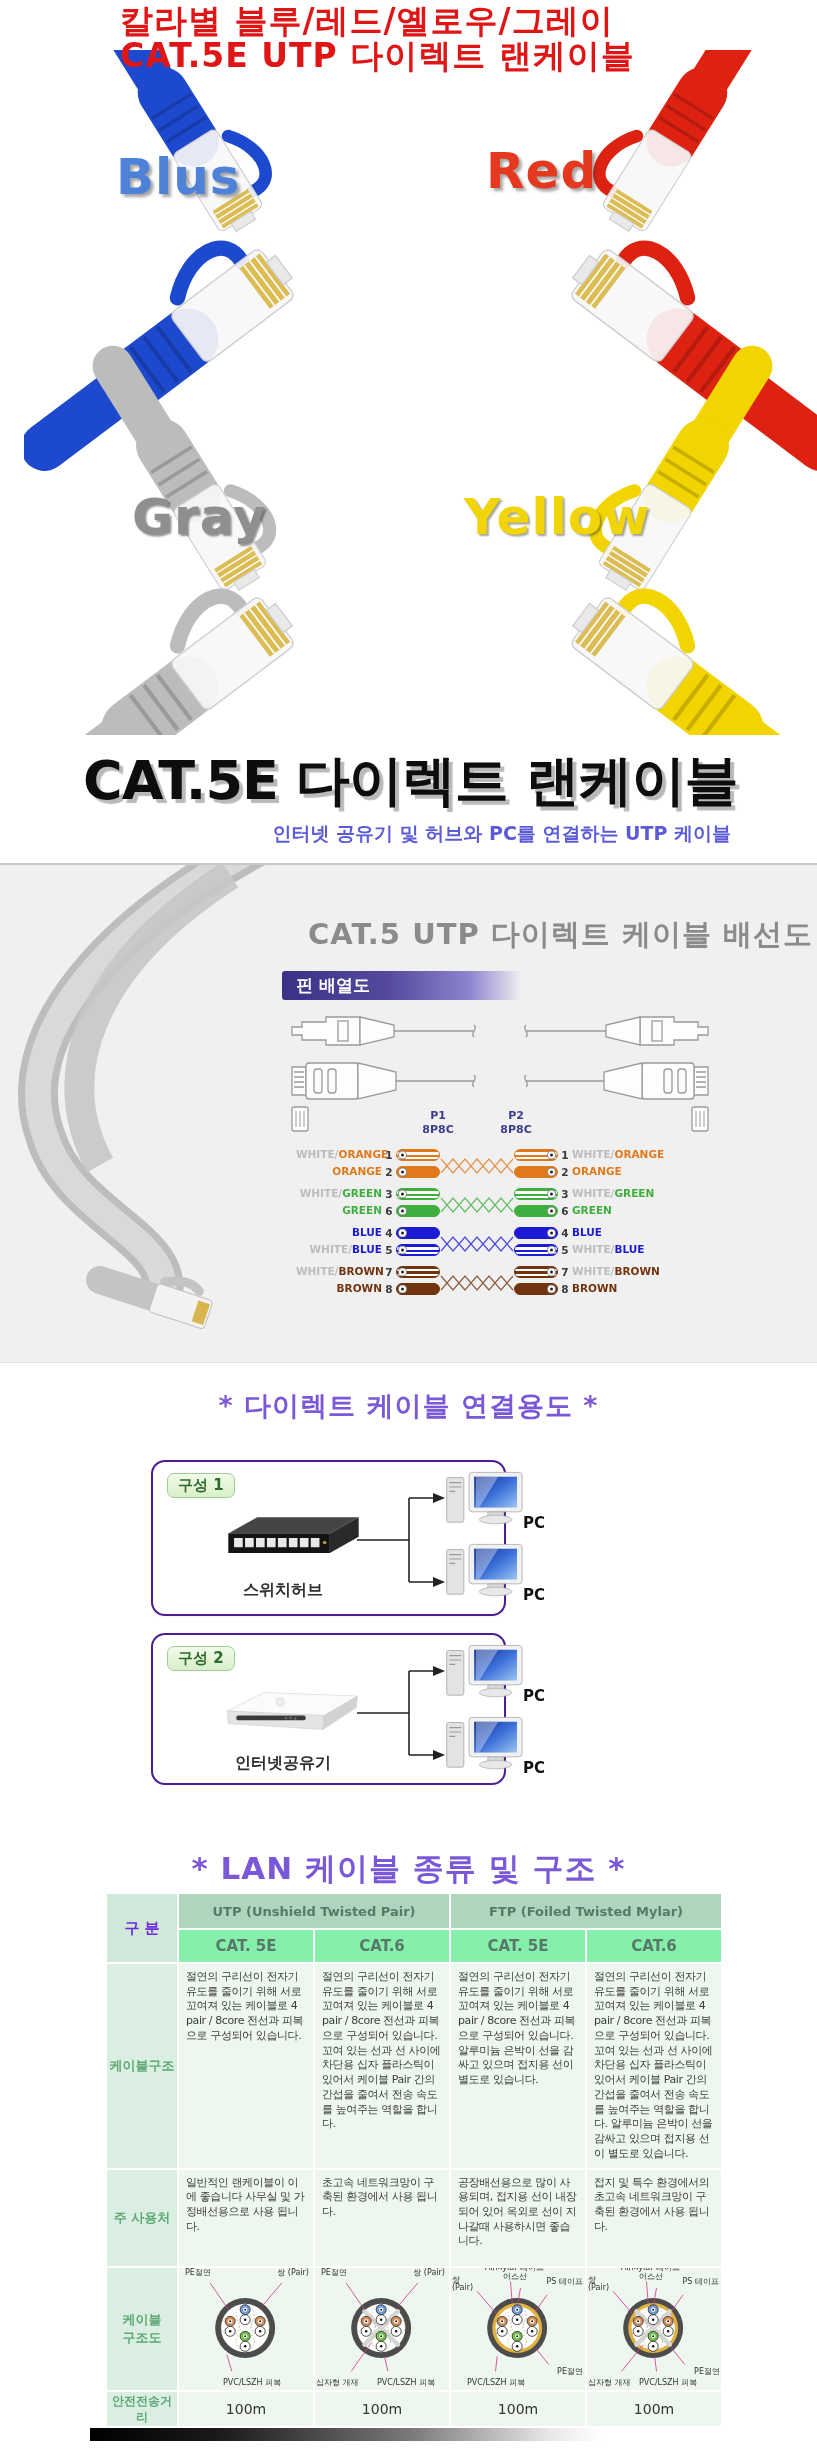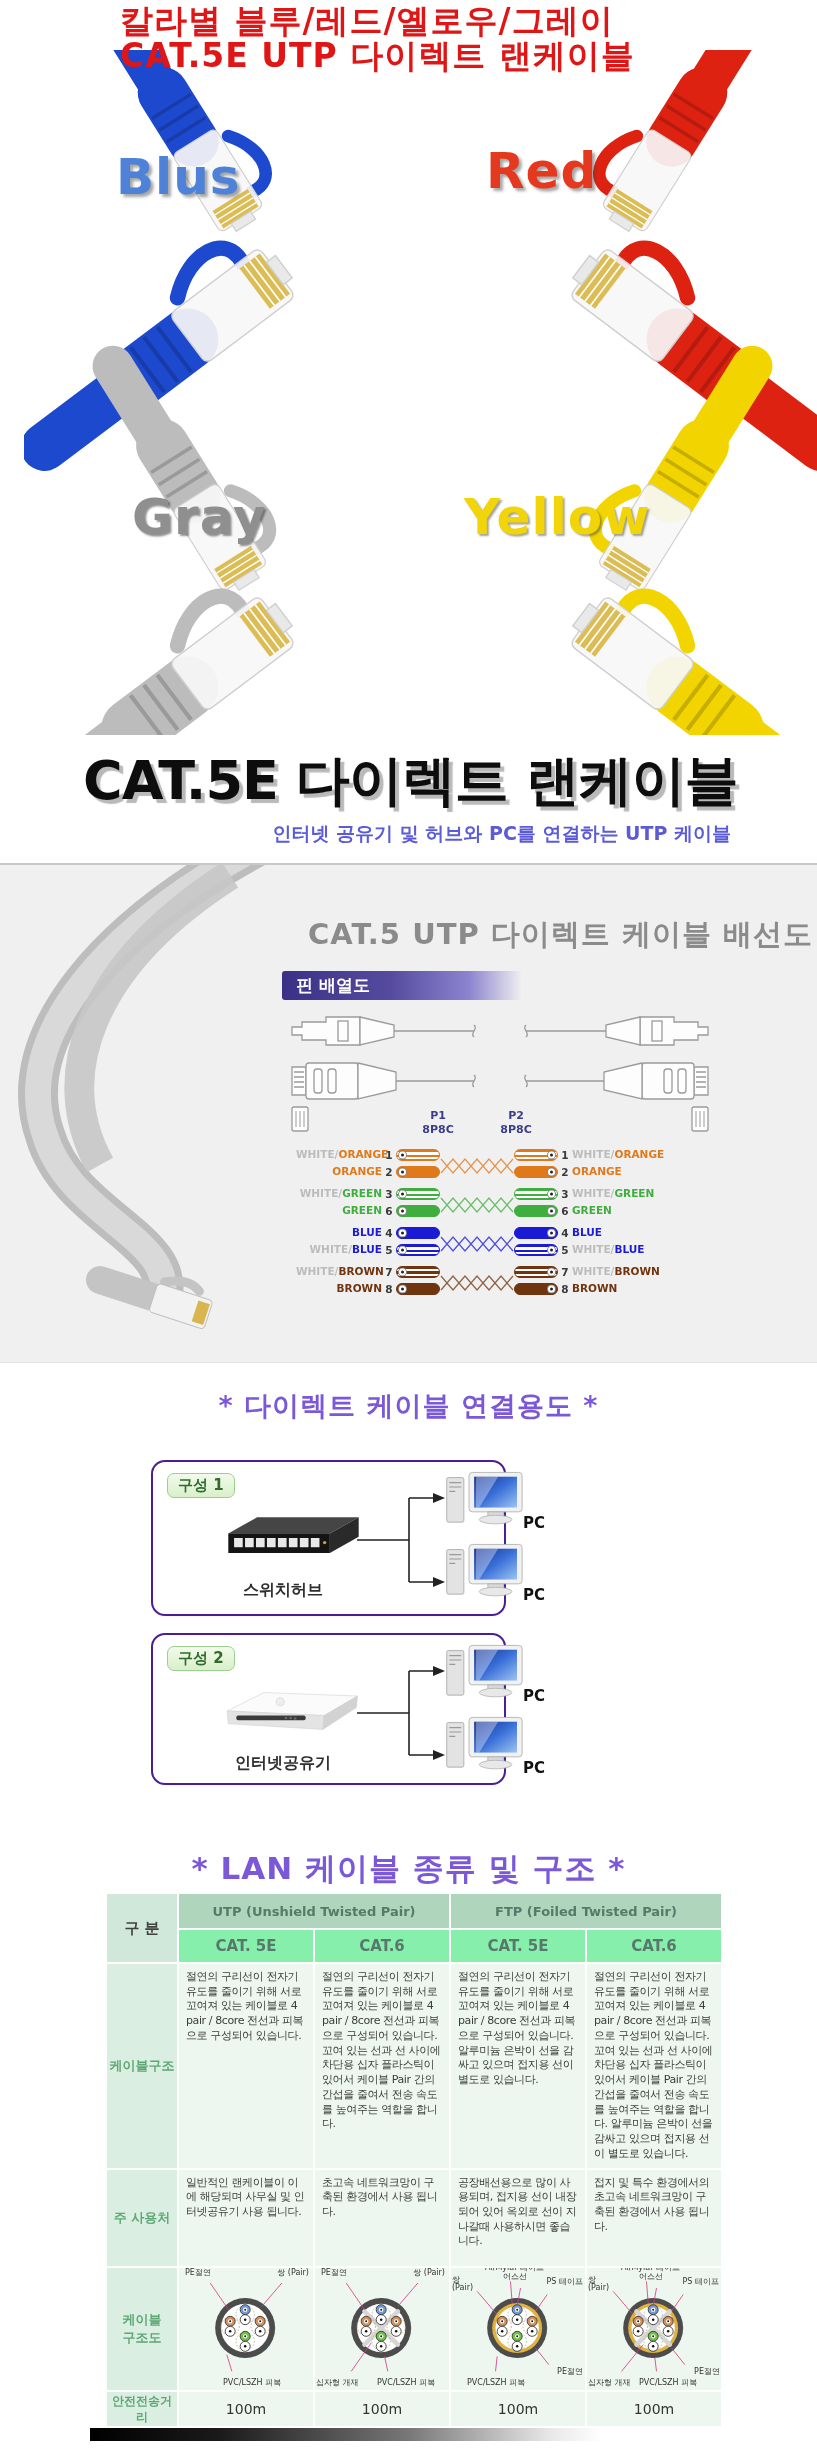--- a/index.html
+++ b/index.html
@@ -70,21 +70,21 @@
   .pc1{left:292px;top:6px;} .pc2{left:292px;top:78px;}
   .pc-label{position:absolute;right:-4px;bottom:-2px;font-size:15px;font-weight:bold;color:#111;margin-left:36px;}
 
   
   #spec-head{position:absolute;left:0;top:1848px;width:817px;text-align:center;font-size:31px;
              font-weight:bold;color:#7a58d8;letter-spacing:1px;}
   #spec{position:absolute;left:105px;top:1892px;border-collapse:separate;border-spacing:2px;table-layout:fixed;}
   #spec td,#spec th{overflow:hidden;vertical-align:middle;}
   .h-group{background:#afd6bd;color:#58796a;font-size:13px;font-weight:bold;text-align:center;height:34px;}
   .h-cat{background:#86efac;color:#58796a;font-size:15px;font-weight:bold;text-align:center;height:32px;}
-  .h-corner{background:#cfe8da;color:#404040;font-size:15px;font-weight:bold;text-align:center;}
+  .h-corner{background:#cfe8da;color:#6d28d9;font-size:15px;font-weight:bold;text-align:center;}
   .rlabel{background:#daeee2;color:#5ea874;font-size:13px;font-weight:bold;text-align:center;line-height:1.35;}
   .cell{background:#edf7f0;color:#3c3c3c;font-size:11px;line-height:1.34;padding:6px 7px;
         vertical-align:top !important;letter-spacing:-0.4px;}
   .vcell{background:#edf7f0;color:#333;font-size:14px;text-align:center;}
   .diagcell{background:#edf7f0;position:relative;padding:0;}
   .dg{position:relative;width:134px;height:122px;}
   .dg svg{position:absolute;left:0;top:10px;}
   .dlab{position:absolute;font-size:8px;line-height:1.1;color:#333;white-space:nowrap;}
   .dlab.wrap{white-space:normal;width:30px;}
 
@@ -475,38 +475,38 @@
         <col style="width:70px">
         <col style="width:134px">
         <col style="width:134px">
         <col style="width:134px">
         <col style="width:134px">
       </colgroup>
     <tbody>
         <tr>
       <td class="h-corner" rowspan="2" data-interactable="false">구 분</td>
       <td class="h-group" colspan="2" data-interactable="false">UTP (Unshield Twisted Pair)</td>
-      <td class="h-group" colspan="2" data-interactable="false">FTP (Foiled Twisted Pair)</td>
+      <td class="h-group" colspan="2" data-interactable="false">FTP (Foiled Twisted Mylar)</td>
     </tr>
     <tr>
       <td class="h-cat" data-interactable="false">CAT. 5E</td>
       <td class="h-cat" data-interactable="false">CAT.6</td>
       <td class="h-cat" data-interactable="false">CAT. 5E</td>
       <td class="h-cat" data-interactable="false">CAT.6</td>
     </tr>
     <tr style="height:136px">
       <td class="rlabel" data-interactable="false">케이블구조</td>
       <td class="cell" data-interactable="false">절연의 구리선이 전자기 유도를 줄이기 위해 서로 꼬여져 있는 케이블로 4 pair / 8core 전선과 피복으로 구성되어 있습니다.</td>
       <td class="cell" data-interactable="false">절연의 구리선이 전자기 유도를 줄이기 위해 서로 꼬여져 있는 케이블로 4 pair / 8core 전선과 피복으로 구성되어 있습니다. 꼬여 있는 선과 선 사이에 차단용 십자 플라스틱이 있어서 케이블 Pair 간의 간섭을 줄여서 전송 속도를 높여주는 역할을 합니다.</td>
       <td class="cell" data-interactable="false">절연의 구리선이 전자기 유도를 줄이기 위해 서로 꼬여져 있는 케이블로 4 pair / 8core 전선과 피복으로 구성되어 있습니다. 알루미늄 은박이 선을 감싸고 있으며 접지용 선이 별도로 있습니다.</td>
       <td class="cell" data-interactable="false">절연의 구리선이 전자기 유도를 줄이기 위해 서로 꼬여져 있는 케이블로 4 pair / 8core 전선과 피복으로 구성되어 있습니다. 꼬여 있는 선과 선 사이에 차단용 십자 플라스틱이 있어서 케이블 Pair 간의 간섭을 줄여서 전송 속도를 높여주는 역할을 합니다. 알루미늄 은박이 선을 감싸고 있으며 접지용 선이 별도로 있습니다.</td>
     </tr>
     <tr style="height:96px">
       <td class="rlabel" data-interactable="false">주 사용처</td>
-      <td class="cell" data-interactable="false">일반적인 랜케이블이 이에 해당되며 사무실 및 인터넷공유기 사용 됩니다.</td>
+      <td class="cell" data-interactable="false">일반적인 랜케이블이 이에 좋습니다 사무실 및 가정배선용으로 사용 됩니다.</td>
       <td class="cell" data-interactable="false">초고속 네트워크망이 구축된 환경에서 사용 됩니다.</td>
       <td class="cell" data-interactable="false">공장배선용으로 많이 사용되며, 접지용 선이 내장되어 있어 옥외로 선이 지나갈때 사용하시면 좋습니다.</td>
       <td class="cell" data-interactable="false">접지 및 특수 환경에서의 초고속 네트워크망이 구축된 환경에서 사용 됩니다.</td>
     </tr>
     <tr style="height:122px">
       <td class="rlabel" data-interactable="false">
         <div>케이블</div>
         <div>구조도</div>
       </td>
       <td class="diagcell" data-interactable="false">

